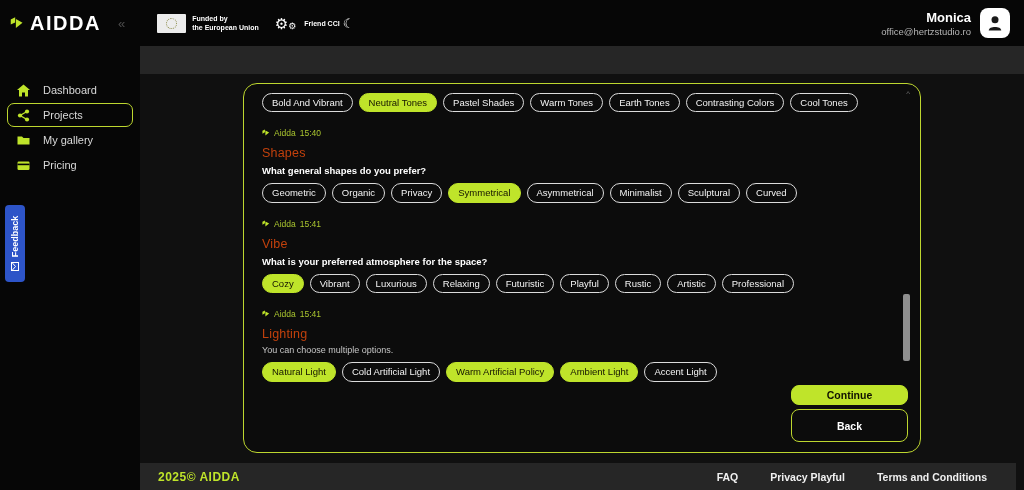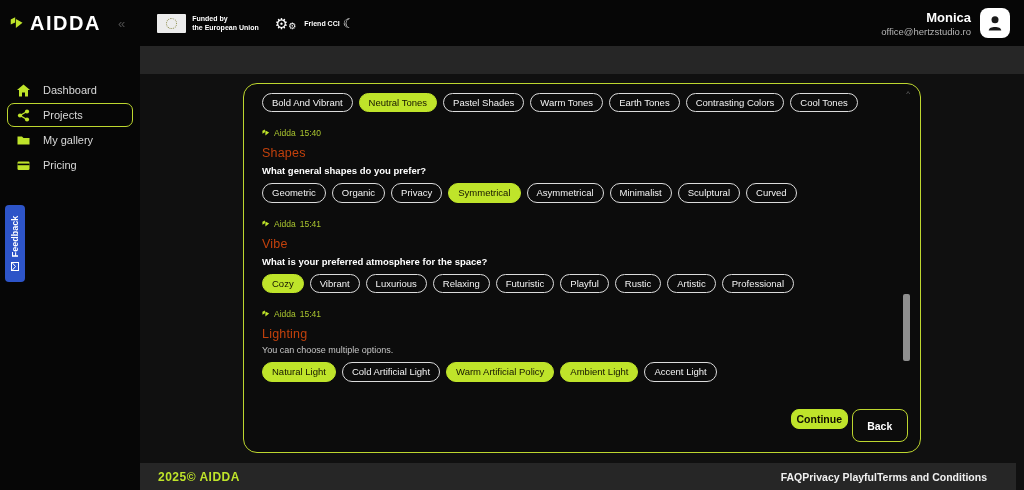--- a/index.html
+++ b/index.html
@@ -73,36 +73,36 @@
     cursor:pointer; white-space:nowrap;
   }
   .chip.selected { background:#bfe42a; border-color:#bfe42a; color:#141400; font-weight:normal; }
   .msg-group { margin-top:16px; }
   .msg-meta { display:flex; align-items:center; gap:4px; }
   .msg-sender, .msg-time { color:#a9c42f; font-size:8.5px; }
   .msg-title { color:#c2410c; font-size:12.5px; margin-top:8px; letter-spacing:0.2px; }
   .msg-question { color:#fff; font-size:9.5px; font-weight:bold; margin-top:5px; }
   .msg-note { color:#c6c6c6; font-size:9px; margin-top:4px; }
   .options { display:flex; flex-wrap:wrap; gap:6px; margin-top:7px; }
-  .actions { position:absolute; right:12px; bottom:10px; width:117px; display:flex; flex-direction:row; gap:4px; }
+  .actions { position:absolute; right:12px; bottom:10px; width:117px; display:flex; flex-direction:column; gap:4px; }
   .btn { width:100%; border-radius:8px; font-family:inherit; font-size:10.5px; font-weight:bold; cursor:pointer; }
   .btn-continue { height:20px; background:#bfe42a; border:1px solid #bfe42a; color:#101000; }
   .btn-back { height:33px; background:transparent; border:1px solid #bdd62f; color:#fff; }
   .scroll-up { position:absolute; top:5px; right:10px; color:#6e6e6e; font-size:8px; cursor:pointer; }
   .scroll-thumb {
     position:absolute; right:10px; top:210px; width:7px; height:67px;
     background:#8f8f8f; border-radius:2px; cursor:grab;
   }
   
   .footer {
     position:absolute; left:140px; bottom:0; width:876px; height:27px; background:#262626;
     display:flex; align-items:center; padding:0 29px 0 18px;
   }
   .copyright { color:#bfe42a; font-size:12px; font-weight:bold; letter-spacing:0.5px; }
-  .footer-links { margin-left:auto; display:flex; }
+  .footer-links { margin-left:auto; display:flex; gap:32px; }
   .footer-link { color:#f0f0f0; font-size:10.5px; font-weight:bold; cursor:pointer; }
 </style>
 </head>
 <body>
 
 <div class="app">
 
   <header class="topbar">
     <div class="brand">
       <span class="nav-icon">

